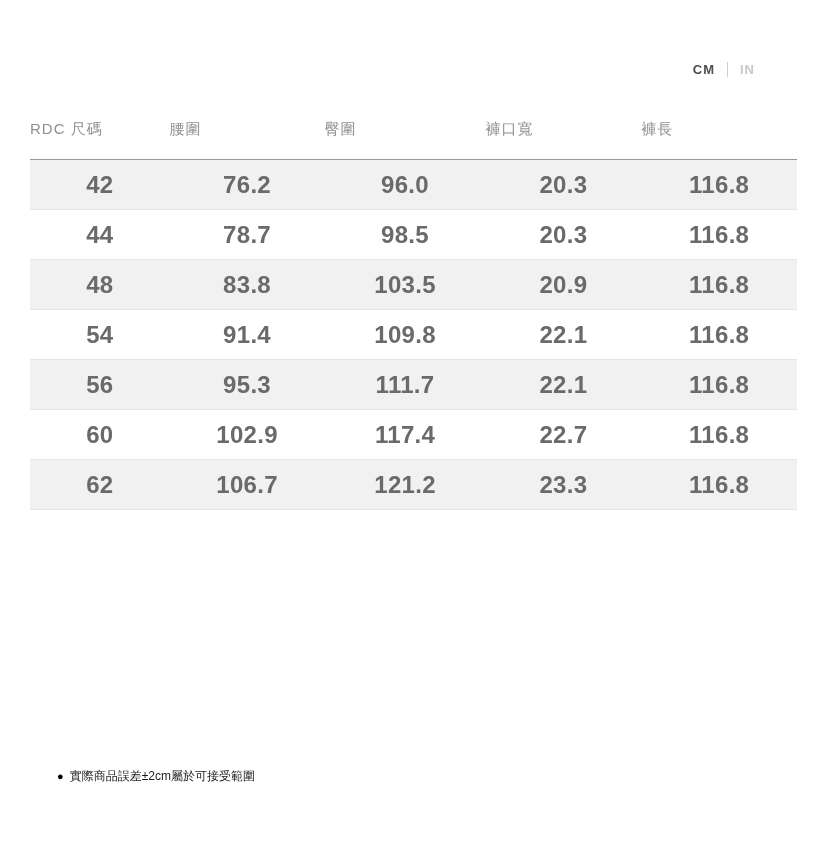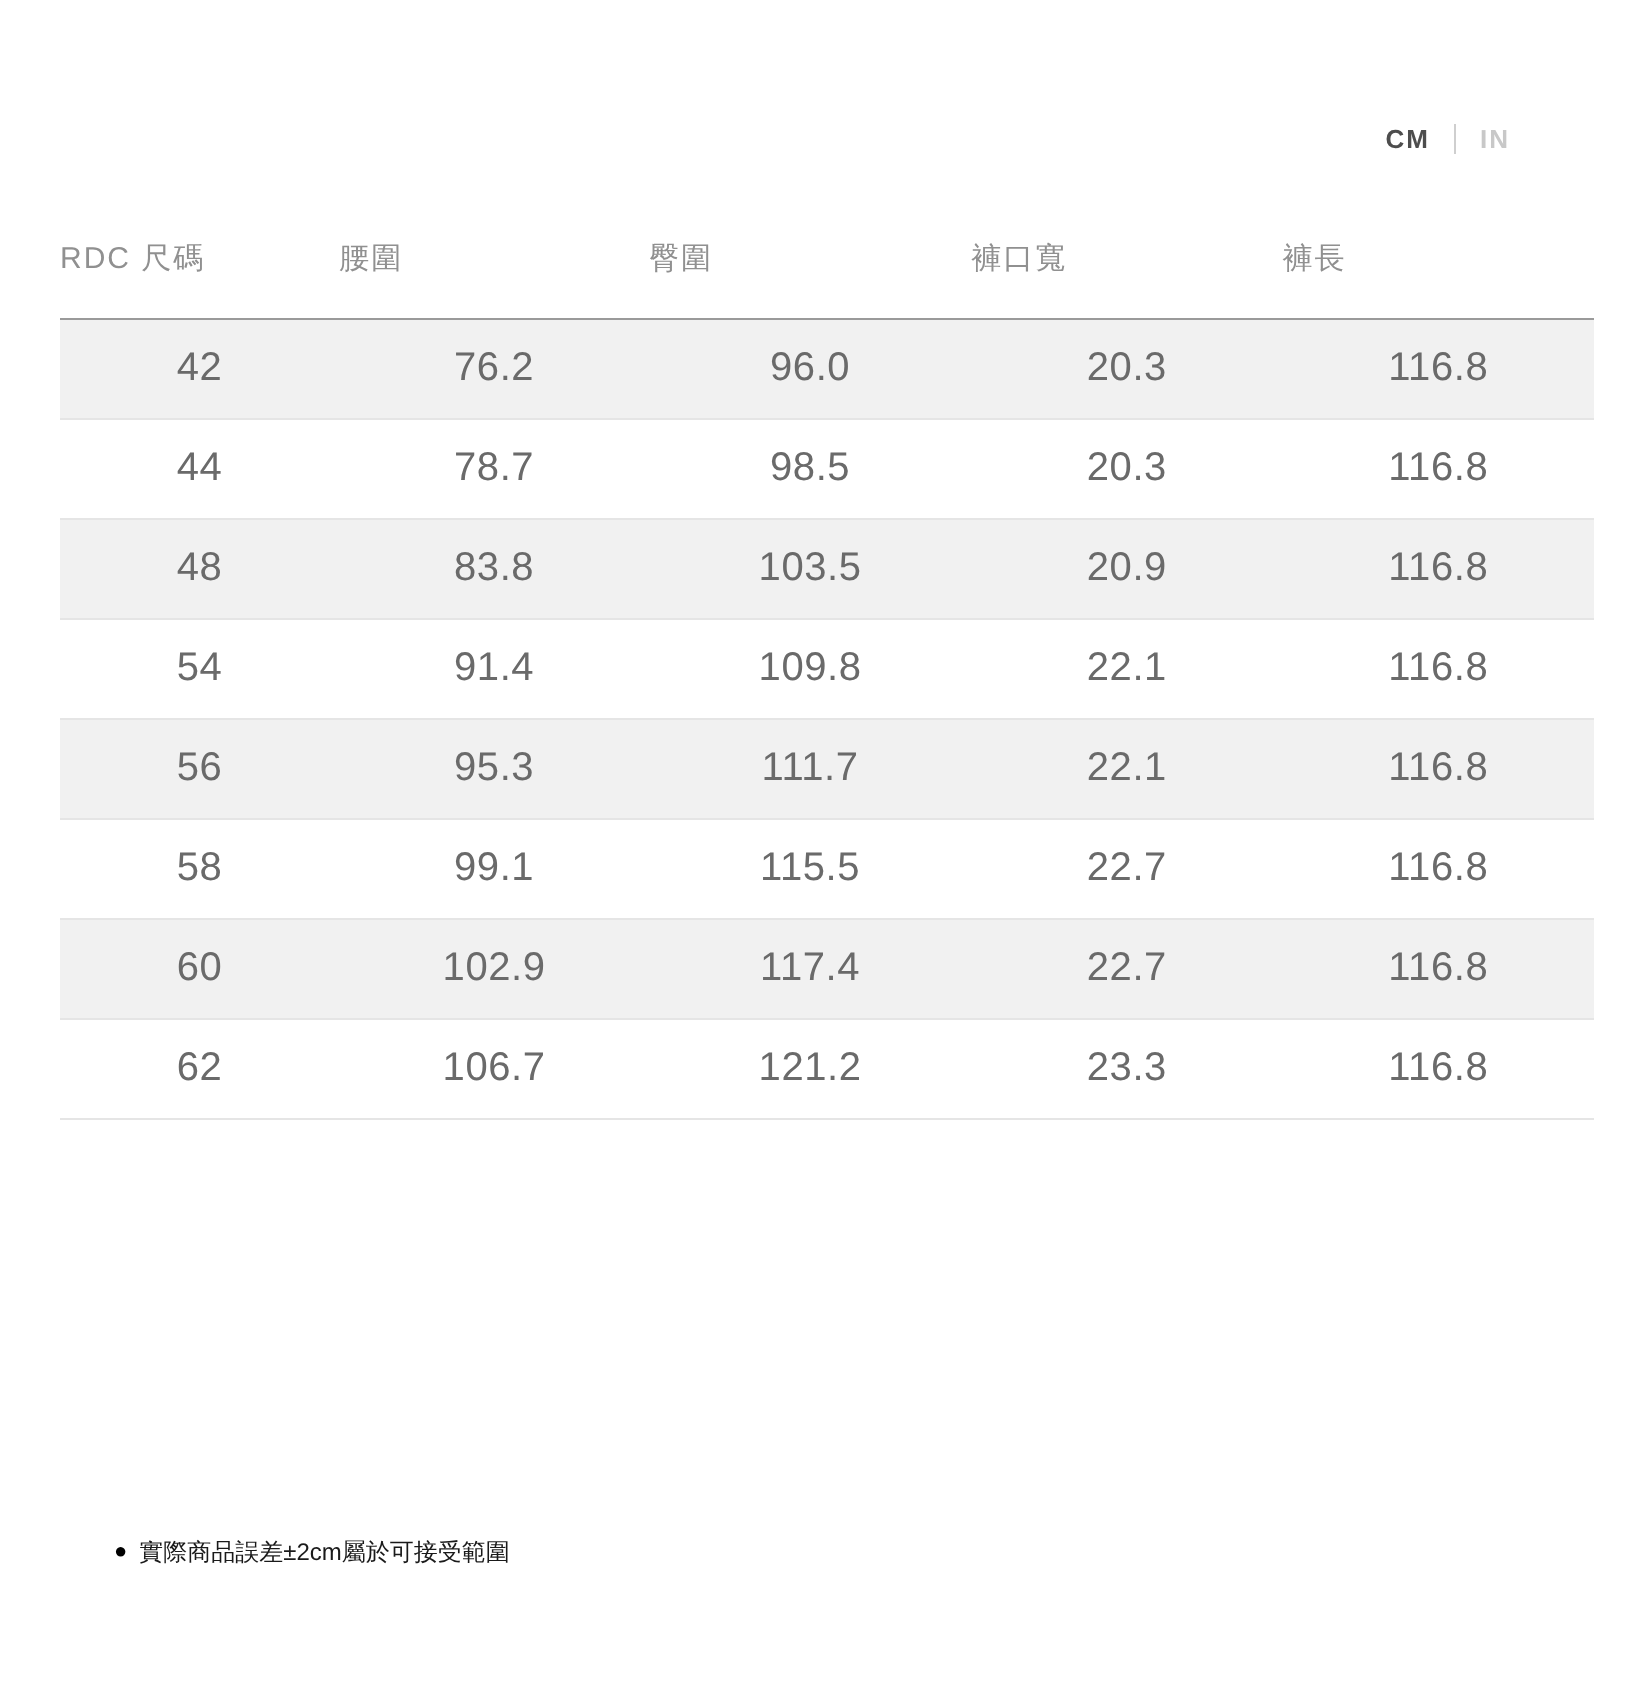--- a/index.html
+++ b/index.html
@@ -31,22 +31,22 @@
     letter-spacing: 1px;
   }
   th:nth-child(1), td:nth-child(1) { width: 18.2%; }
   th:nth-child(2), td:nth-child(2) { width: 20.2%; }
   th:nth-child(3), td:nth-child(3) { width: 21.0%; }
   th:nth-child(4), td:nth-child(4) { width: 20.3%; }
   th:nth-child(5), td:nth-child(5) { width: 20.3%; }
   tbody tr { height: 50px; border-bottom: 1px solid #e5e5e5; }
   tbody tr:nth-child(odd) { background: #f1f1f1; }
   td {
-    text-align: center; color: #6a6a6a; font-size: 20px;
-    font-weight: 400; letter-spacing: 0.3px; margin-top: 24px;
+    text-align: center; color: #6a6a6a; font-size: 24px;
+    font-weight: 700; letter-spacing: 0.3px; margin-top: 24px;
   }
 
   
   .note {
     position: absolute; left: 57px; top: 768px;
     display: flex; align-items: center; gap: 6px;
     font-size: 12px; color: #1a1a1a;
   }
   .note .bullet { font-size: 11px; line-height: 1; color: #000; }
 </style>
@@ -102,27 +102,20 @@
             <td>116.8</td>
           </tr>
           <tr>
             <td>56</td>
             <td>95.3</td>
             <td>111.7</td>
             <td>22.1</td>
             <td>116.8</td>
           </tr>
           <tr>
-            <td>58</td>
-            <td>99.1</td>
-            <td>115.5</td>
-            <td>22.7</td>
-            <td>116.8</td>
-          </tr>
-          <tr>
             <td>60</td>
             <td>102.9</td>
             <td>117.4</td>
             <td>22.7</td>
             <td>116.8</td>
           </tr>
           <tr>
             <td>62</td>
             <td>106.7</td>
             <td>121.2</td>

